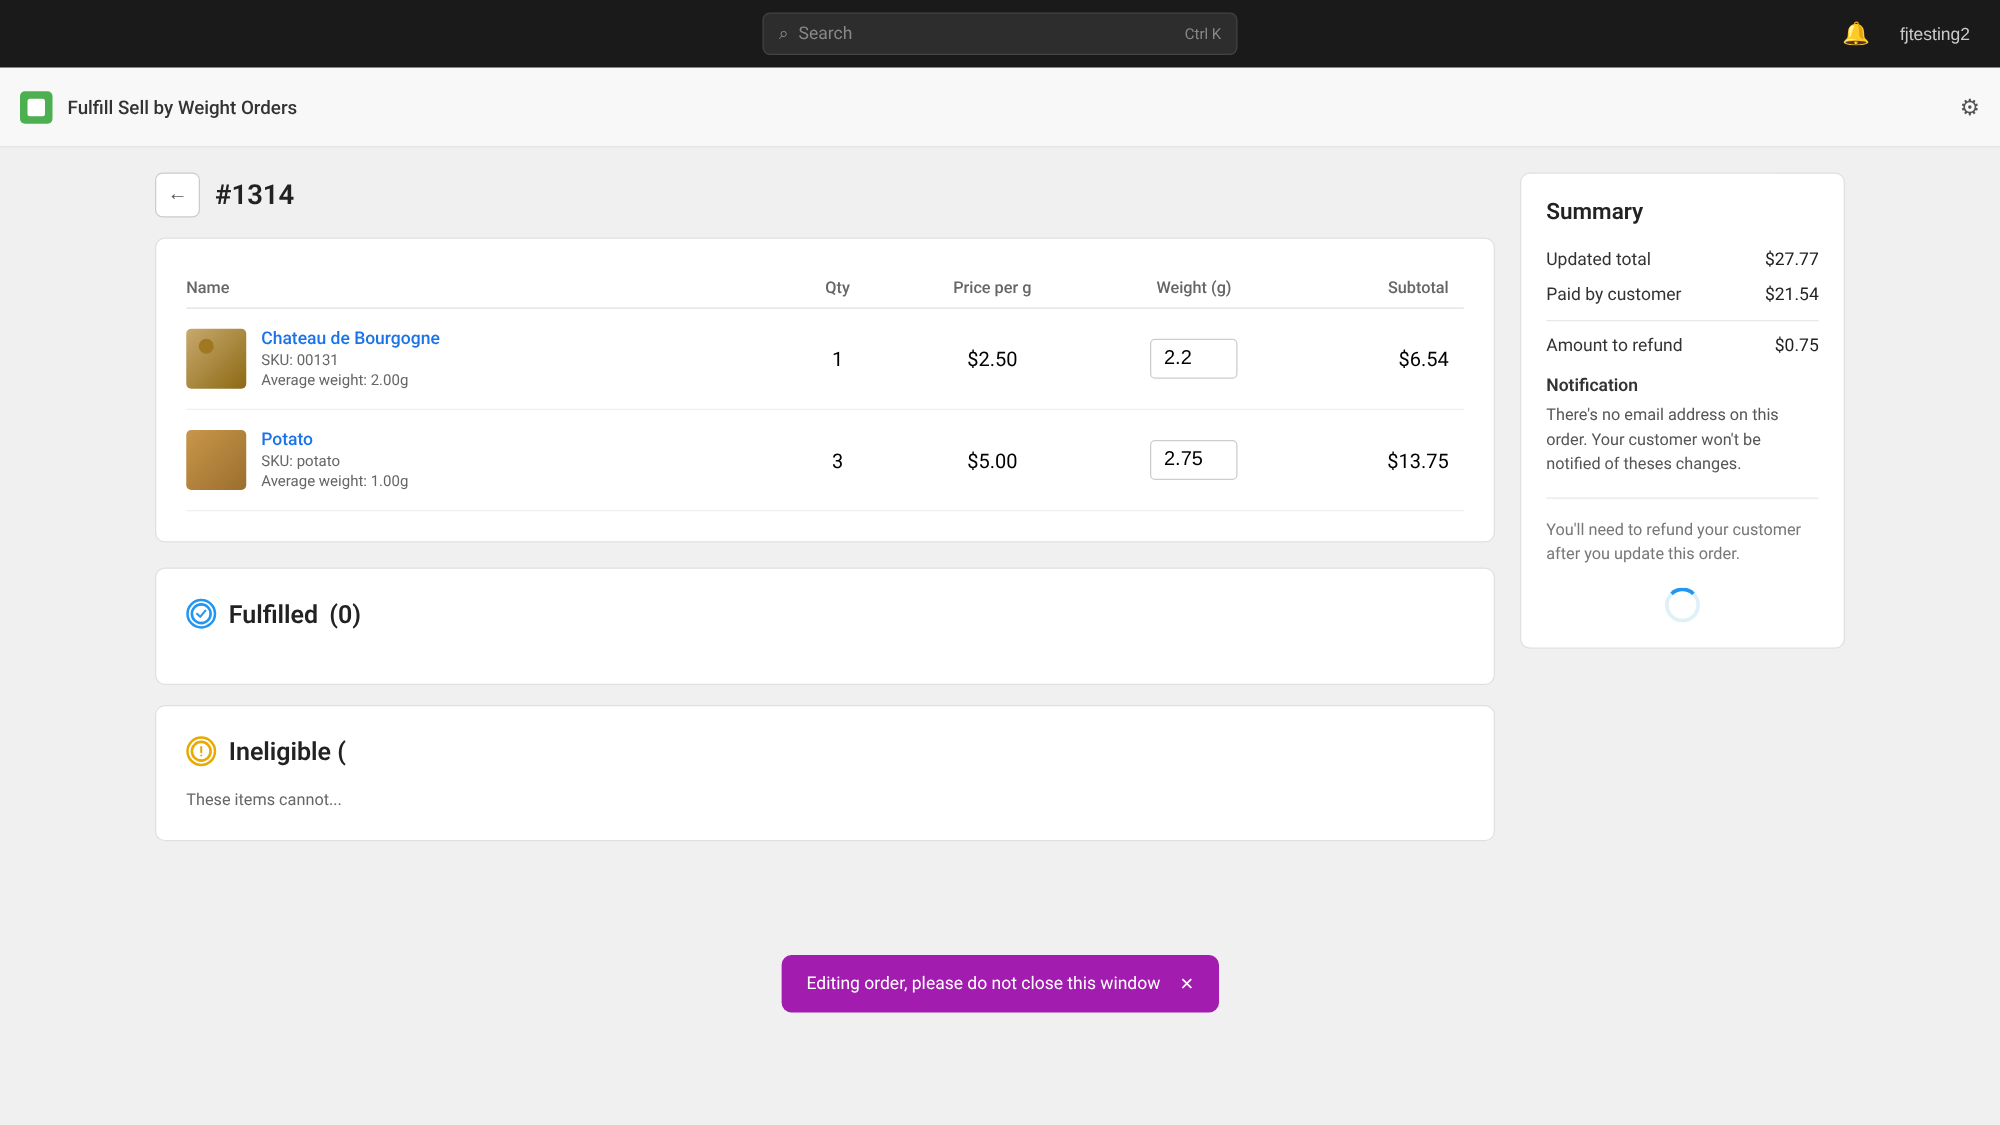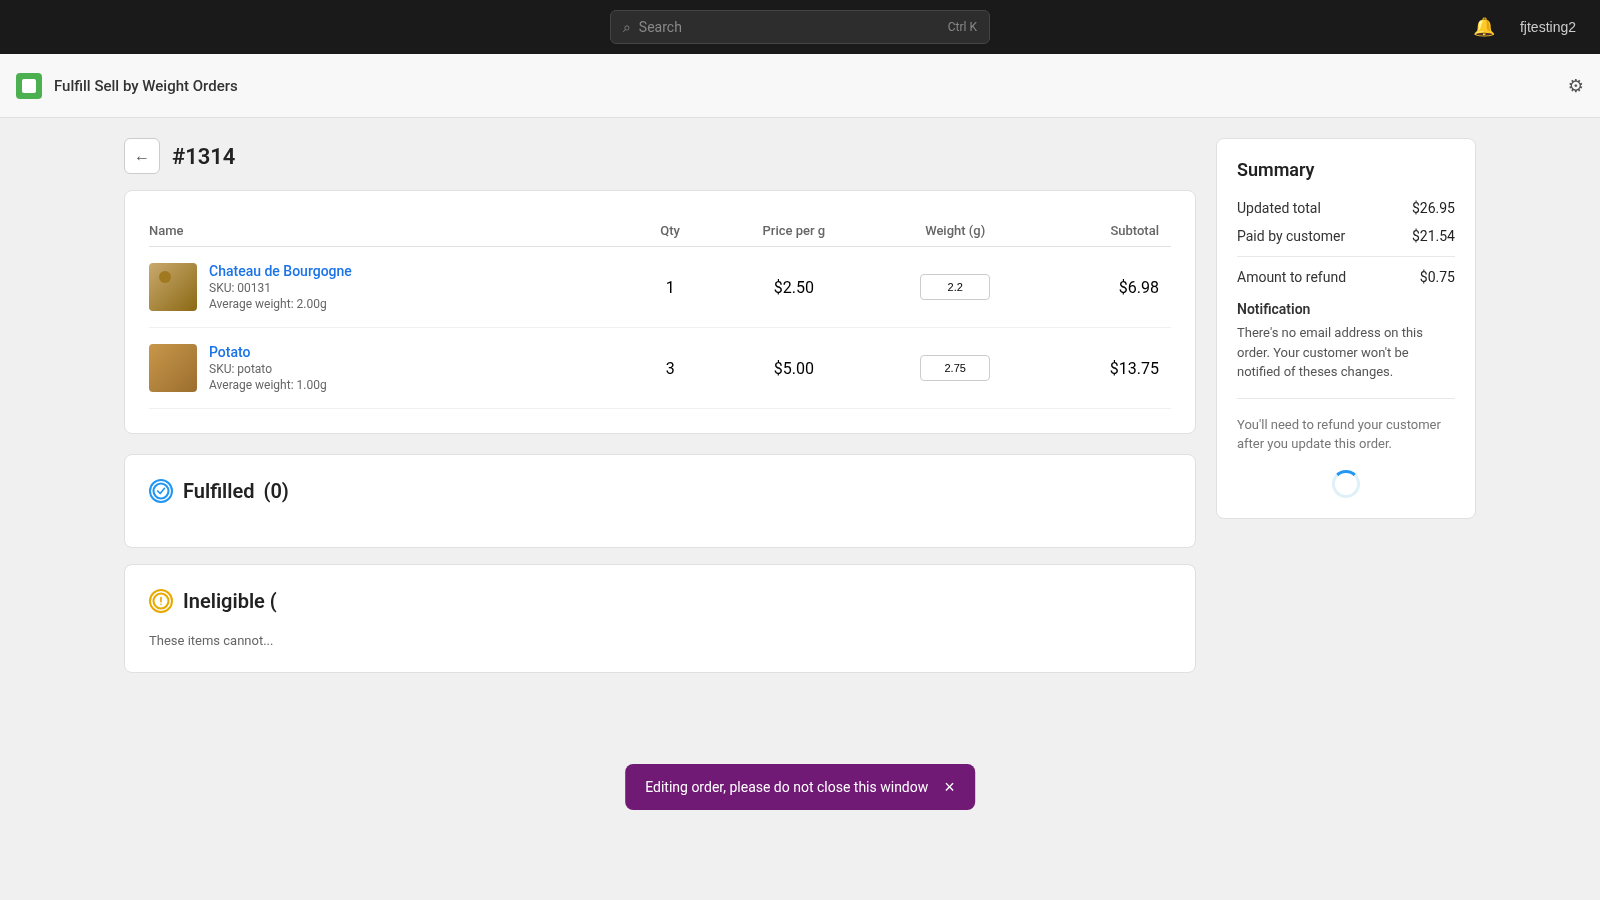--- a/index.html
+++ b/index.html
@@ -234,22 +234,22 @@
       font-size: 12px;
       color: #666;
       margin-top: 2px;
     }
 
     .weight-input {
       border: 1px solid #ccc;
       border-radius: 4px;
       padding: 6px 10px;
       width: 70px;
-      font-size: 11px;
-      text-align: center;
+      font-size: 16px;
+      text-align: left;
       outline: none;
     }
 
     
     .img-cheese {
       width: 48px;
       height: 48px;
       border-radius: 4px;
       background: linear-gradient(135deg, #c9a96e, #8b6914);
       position: relative;
@@ -344,21 +344,21 @@
     @keyframes spin {
       to { transform: rotate(360deg); }
     }
 
     
     .toast {
       position: fixed;
       bottom: 90px;
       left: 50%;
       transform: translateX(-50%);
-      background: #701a75;
+      background: #a21caf;
       color: white;
       border-radius: 8px;
       padding: 14px 20px;
       display: flex;
       align-items: center;
       gap: 16px;
       font-size: 14px;
       z-index: 1000;
       white-space: nowrap;
     }
@@ -442,21 +442,21 @@
                   <div class="item-sku">SKU: 00131</div>
                   <div class="item-avg">Average weight: 2.00g</div>
                 </div>
               </div>
             </td>
             <td style="text-align:center;">1</td>
             <td style="text-align:center;">$2.50</td>
             <td style="text-align:center;">
               <input class="weight-input" type="text" value="2.2" style="">
             </td>
-            <td class="right">$6.98</td>
+            <td class="right">$6.54</td>
           </tr>
 
           <tr>
             <td>
               <div class="item-info">
                 <div class="img-potato"></div>
                 <div>
                   <div class="item-name">Potato</div>
                   <div class="item-sku">SKU: potato</div>
                   <div class="item-avg">Average weight: 1.00g</div>
@@ -506,21 +506,21 @@
     </div>
 
   </div>
 
   <div class="right-col">
     <div class="summary-card">
       <div class="summary-title">Summary</div>
 
       <div class="summary-row">
         <span>Updated total</span>
-        <span class="amount">$26.95</span>
+        <span class="amount">$27.77</span>
       </div>
       <div class="summary-row">
         <span>Paid by customer</span>
         <span class="amount">$21.54</span>
       </div>
       <hr class="summary-divider">
       <div class="summary-row">
         <span>Amount to refund</span>
         <span class="amount">$0.75</span>
       </div>

